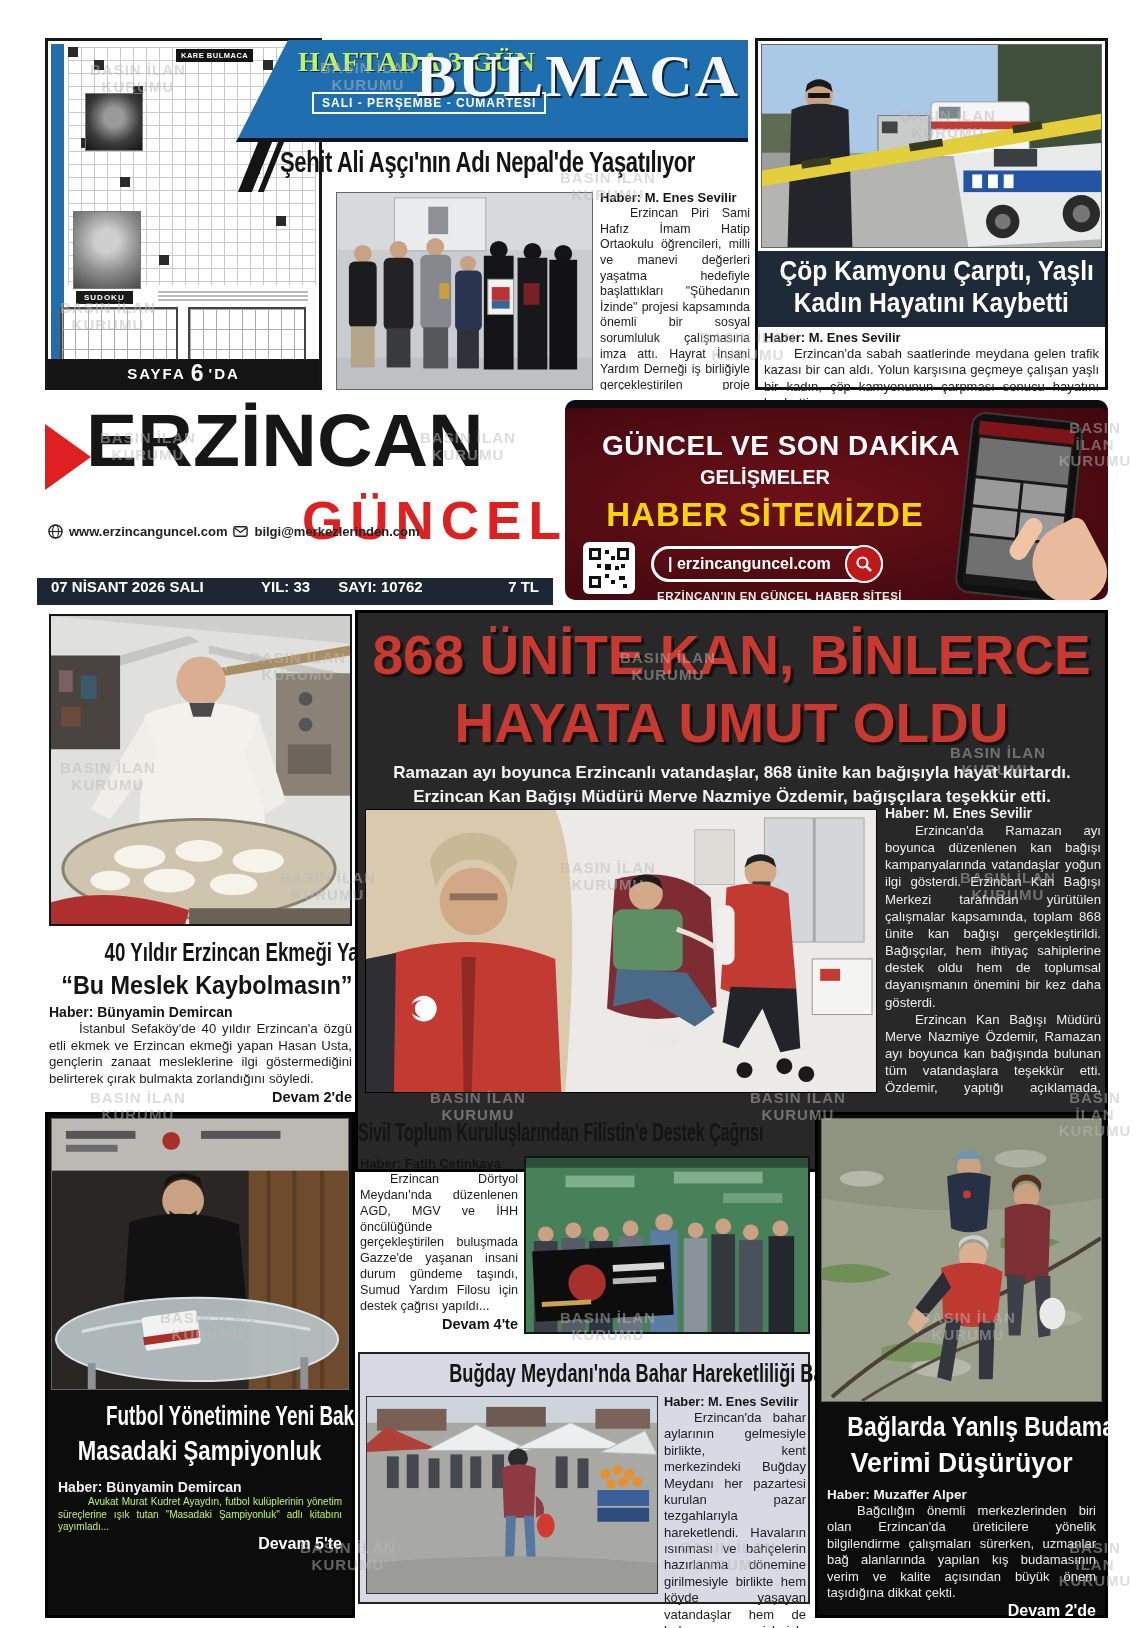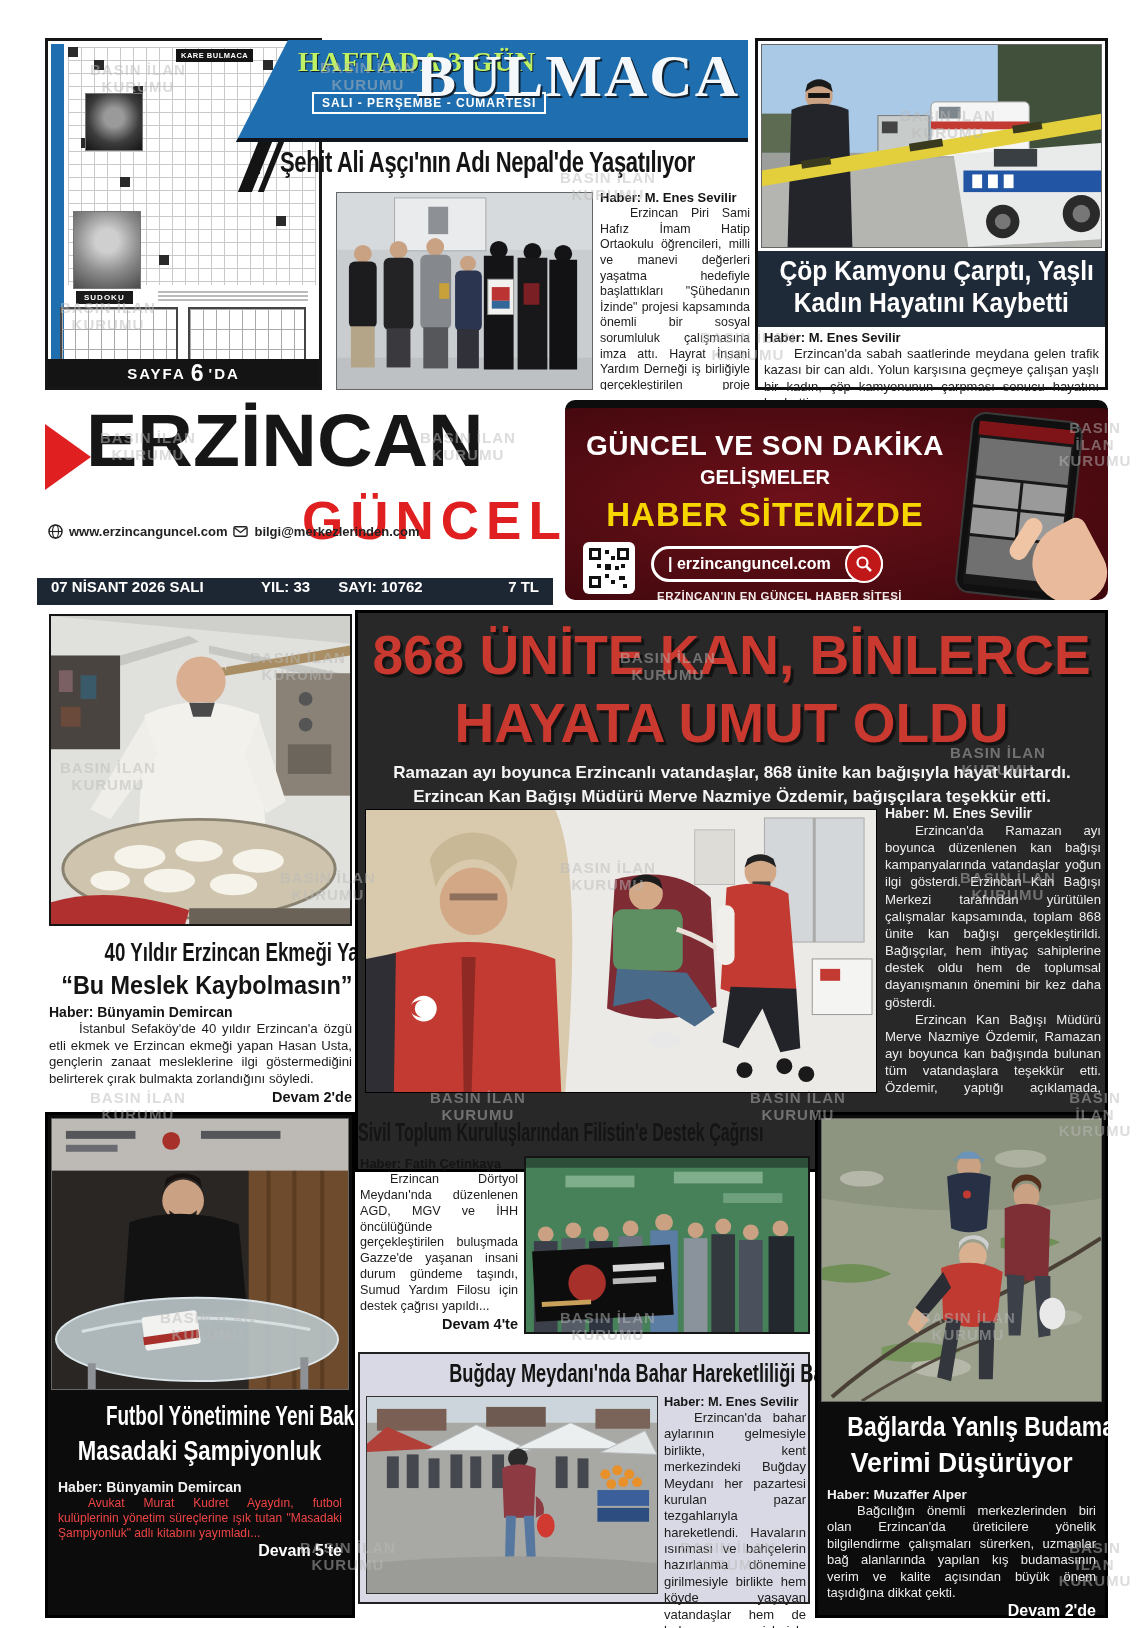--- a/index.html
+++ b/index.html
@@ -93,21 +93,21 @@
 
   .date-bar { left:37px; top:578px; width:516px; height:27px; background:#1d2734; color:#fff;
               display:flex; font-weight:bold; font-size:15px; padding:0 14px; }
   .date-bar .d-date { margin-right:auto; }
   .date-bar .d-mid { margin-right:28px; }
   .date-bar .d-price { margin-left:auto; }
 
   
   .ad { left:565px; top:400px; width:543px; height:200px; border-radius:10px; border-top:8px solid #0d0d0d;
         background:radial-gradient(ellipse at 42% 48%, #6e1019 0%, #550c13 48%, #3d070c 100%); overflow:hidden; }
-  .ad-l1 { position:absolute; left:0; top:22px; width:400px; text-align:center; color:#fff; font-weight:bold;
+  .ad-l1 { position:absolute; left:16px; top:22px; width:400px; text-align:center; color:#fff; font-weight:bold;
            font-size:28px; letter-spacing:.5px; }
   .ad-l2 { position:absolute; left:0; top:58px; width:400px; text-align:center; color:#fff; font-weight:bold; font-size:20px; }
   .ad-l3 { position:absolute; left:0; top:88px; width:400px; text-align:center; color:#f7d600; font-weight:bold;
            font-size:33px; letter-spacing:1px; }
   .ad-qr { position:absolute; left:18px; top:134px; width:52px; height:52px; background:#fff; border-radius:6px; padding:4px; }
   .ad-pill { position:absolute; left:86px; top:138px; width:232px; height:36px; border:3px solid #fff; border-radius:20px;
              color:#fff; font-weight:bold; font-size:16px; line-height:30px; padding-left:14px; }
   .ad-pill .mag { position:absolute; right:-3px; top:-4px; width:38px; height:38px; border-radius:50%;
                   background:#c01818; border:2px solid #fff; display:flex; align-items:center; justify-content:center; }
   .ad-tag { position:absolute; left:92px; top:182px; color:#f3e9e9; font-weight:bold; font-size:11.5px;
@@ -144,21 +144,21 @@
 
   
   .futbol-box { left:45px; top:1112px; width:310px; height:506px; border:3px solid #000; background:#0c0c0c; }
   .futbol-photo { position:absolute; left:3px; top:3px; width:298px; height:272px; }
   .futbol-hl { position:absolute; left:0; top:284px; width:100%; text-align:center; line-height:1.3; }
   .futbol-hl .cond { color:#fff; font-size:27px; }
   .fb1 { transform:scaleX(.70); transform-origin:center; }
   .fb2 { transform:scaleX(.82); transform-origin:center; }
   .futbol-text { position:absolute; left:10px; top:364px; width:284px; }
   .futbol-text .byline { color:#f2f2f2; font-size:14px; }
-  .futbol-text .bodytext { color:#ef4444; font-size:12px; }
+  .futbol-text .bodytext { color:#bef264; font-size:10px; }
   .futbol-text .devam { color:#fff; font-size:16px; }
 
   
   .fil-hl { left:358px; top:1118px; width:454px; height:36px; }
   .fil-hl .cond { font-size:25px; transform:scaleX(.64); transform-origin:0 50%; }
   .fil-text { left:360px; top:1156px; width:158px; }
   .fil-text .bodytext { font-size:12.6px; }
   .fil-photo { left:524px; top:1156px; width:286px; height:178px; border:2px solid #151515; }
 
   

